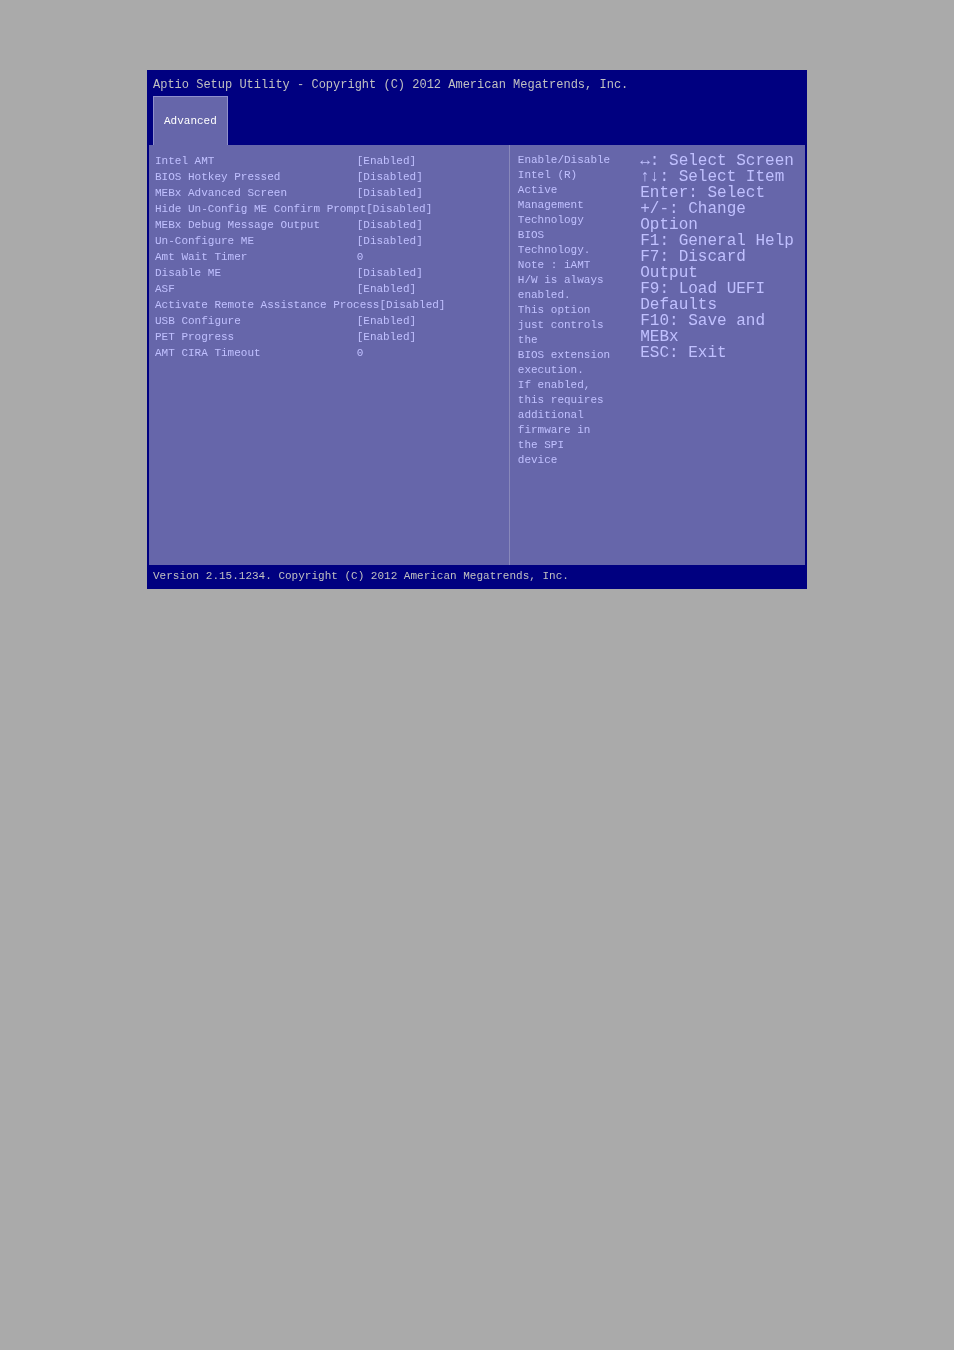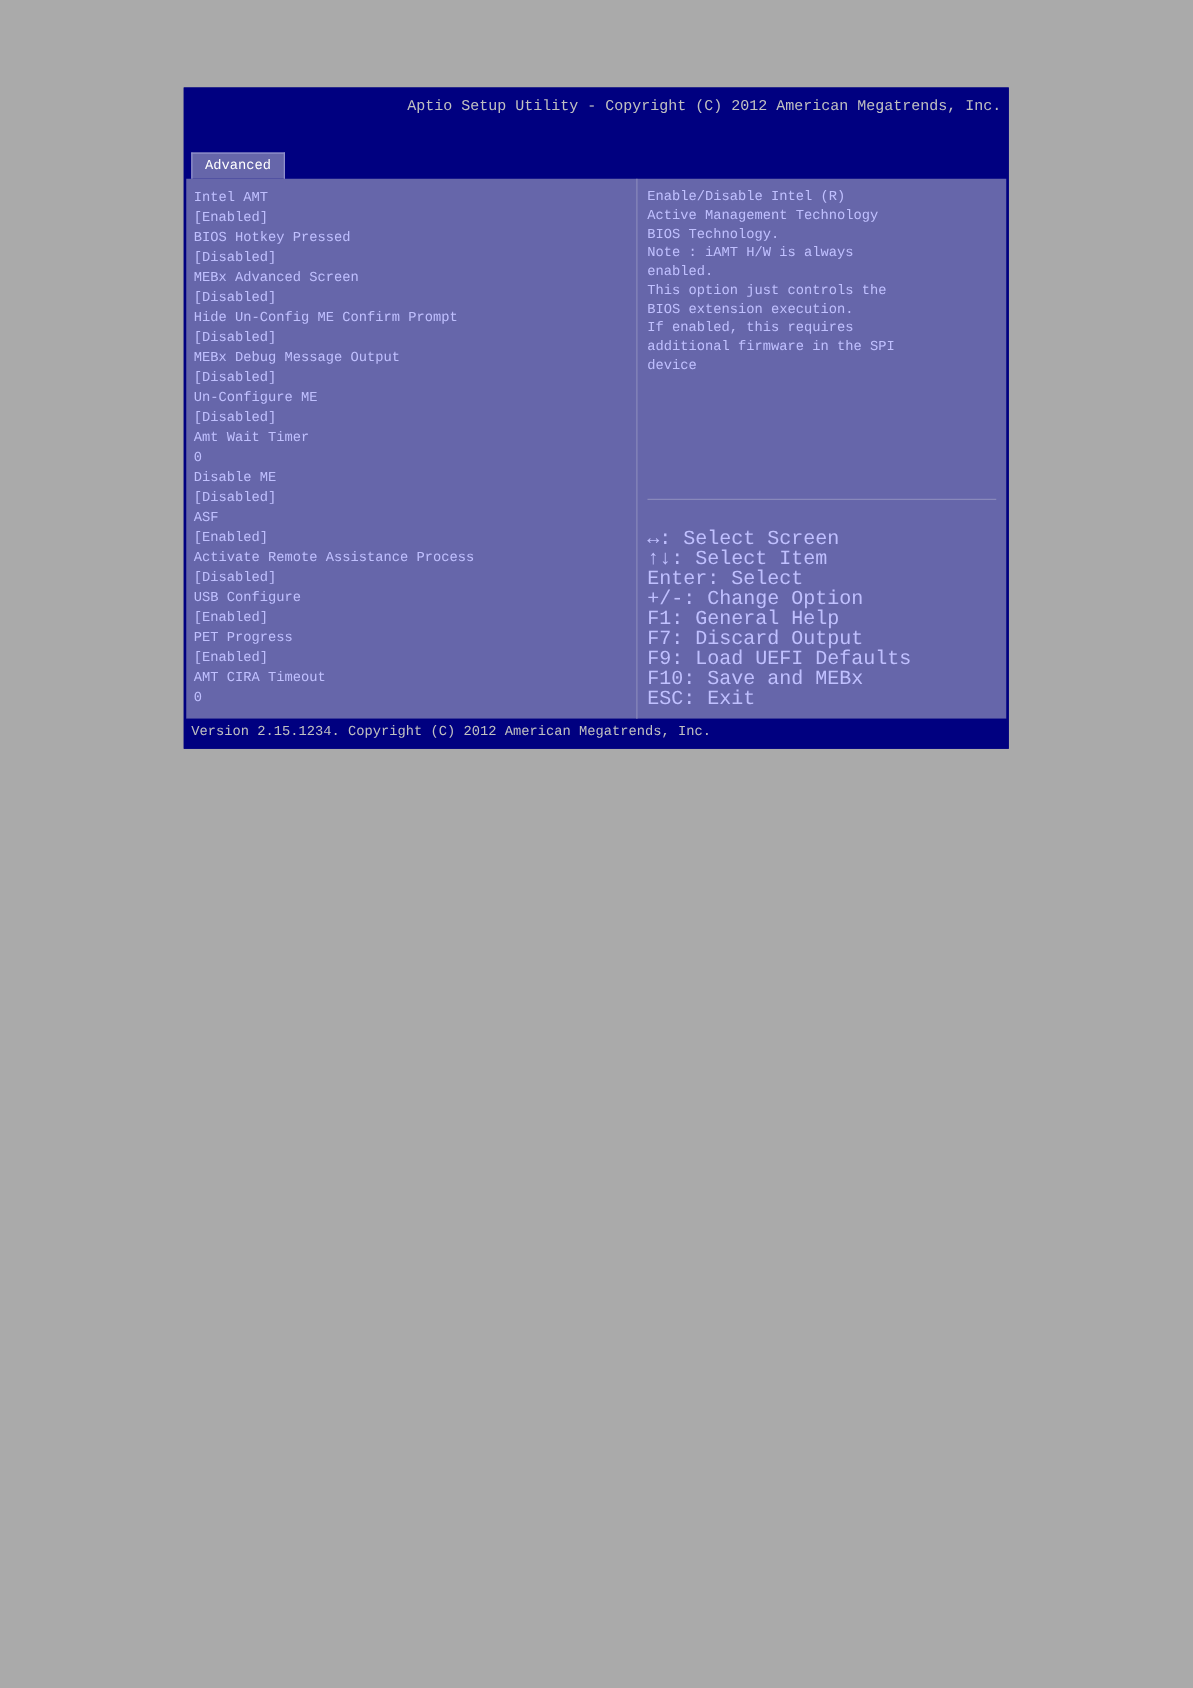--- a/index.html
+++ b/index.html
@@ -14,66 +14,65 @@
       font-family: 'Courier New', Courier, monospace;
     }
     .bios-window {
       width: 660px;
       border: 2px solid #000080;
       background: #000080;
     }
     .bios-title-bar {
       background: #000080;
       color: #c0c0c0;
-      text-align: right;
+      text-align: left;
       font-size: 12px;
       padding: 6px 4px 2px 4px;
       font-family: 'Courier New', Courier, monospace;
     }
     .bios-tab-bar {
       background: #000080;
       padding: 2px 4px 0 4px;
       display: flex;
     }
     .bios-tab {
       background: #6666aa;
       color: #c0c0c0;
       font-size: 11px;
-      padding: 4px 10px;
+      padding: 18px 10px;
       border-top: 1px solid #9090cc;
       border-left: 1px solid #9090cc;
       border-right: 1px solid #9090cc;
       font-family: 'Courier New', Courier, monospace;
-      margin-top: 26px;
     }
     .bios-tab.active {
       background: #6666aa;
       color: #ffffff;
     }
     .bios-content {
       background: #6666aa;
       display: flex;
       flex-direction: row;
       min-height: 420px;
     }
     .bios-left {
       flex: 0 0 55%;
       padding: 8px 6px;
       border-right: 1px solid #8888bb;
     }
     .bios-right {
       flex: 1;
       padding: 8px 8px;
       display: flex;
-      flex-direction: column;
+      flex-direction: row;
       gap: 15px;
     }
     .setting-row {
       display: flex;
-      flex-direction: column;
+      flex-direction: row;
       font-size: 11px;
       line-height: 16px;
       color: #c0c0ff;
       font-family: 'Courier New', Courier, monospace;
     }
     .setting-name {
       flex: 0 0 58%;
       color: #c0c0ff;
       white-space: nowrap;
     }

